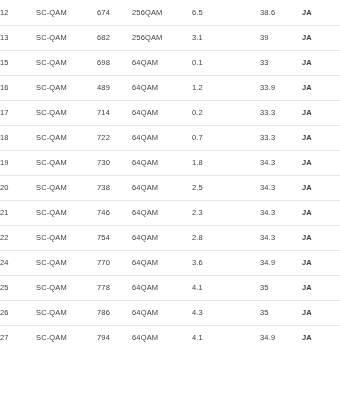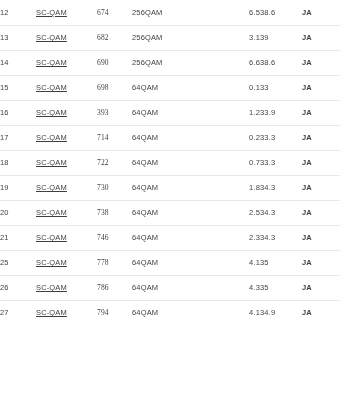--- a/index.html
+++ b/index.html
@@ -43,27 +43,27 @@
   
   #channel-table tr:last-child td {
     border-bottom: none;
   }
 
   
   .col-id        { width: 36px;  padding-left: 13px; }
   .col-type      { width: 61px;  padding-left: 0; }
   .col-freq      { width: 35px;  padding-left: 0; }
   .col-mod       { width: 60px;  padding-left: 0; }
-  .col-power     { width: 68px;  padding-left: 0; text-align: right; }
+  .col-power     { width: 68px;  padding-left: 0; }
   .col-snr       { width: 42px;  padding-left: 0; }
   .col-status    { width: 38px;  padding-left: 0; }
 
   .col-id    > span { display: inline-block; }
-  .col-type  > span { display: inline-block; text-decoration: underline; }
-  .col-freq  > span { display: inline-block; font-family: Liberation Serif, serif; }
+  .col-type  > span { display: inline-block; }
+  .col-freq  > span { display: inline-block; }
   .col-mod   > span { display: inline-block; }
   .col-power > span { display: inline-block; }
   .col-snr   > span { display: inline-block; }
   .col-status> span { display: inline-block; font-weight: bold; }
 </style>
 </head>
 <body>
 
 <table id="channel-table">
   <tbody>
@@ -79,41 +79,32 @@
       <tr>
         <td class="col-id"><span>13</span></td>
         <td class="col-type"><span>SC-QAM</span></td>
         <td class="col-freq"><span>682</span></td>
         <td class="col-mod"><span>256QAM</span></td>
         <td class="col-power"><span>3.1</span></td>
         <td class="col-snr"><span>39</span></td>
         <td class="col-status"><span>JA</span></td>
       </tr>
       <tr>
-        <td class="col-id"><span>14</span></td>
-        <td class="col-type"><span>SC-QAM</span></td>
-        <td class="col-freq"><span>690</span></td>
-        <td class="col-mod"><span>256QAM</span></td>
-        <td class="col-power"><span>6.6</span></td>
-        <td class="col-snr"><span>38.6</span></td>
-        <td class="col-status"><span>JA</span></td>
-      </tr>
-      <tr>
         <td class="col-id"><span>15</span></td>
         <td class="col-type"><span>SC-QAM</span></td>
         <td class="col-freq"><span>698</span></td>
         <td class="col-mod"><span>64QAM</span></td>
         <td class="col-power"><span>0.1</span></td>
         <td class="col-snr"><span>33</span></td>
         <td class="col-status"><span>JA</span></td>
       </tr>
       <tr>
         <td class="col-id"><span>16</span></td>
         <td class="col-type"><span>SC-QAM</span></td>
-        <td class="col-freq"><span>393</span></td>
+        <td class="col-freq"><span>489</span></td>
         <td class="col-mod"><span>64QAM</span></td>
         <td class="col-power"><span>1.2</span></td>
         <td class="col-snr"><span>33.9</span></td>
         <td class="col-status"><span>JA</span></td>
       </tr>
       <tr>
         <td class="col-id"><span>17</span></td>
         <td class="col-type"><span>SC-QAM</span></td>
         <td class="col-freq"><span>714</span></td>
         <td class="col-mod"><span>64QAM</span></td>
@@ -151,20 +142,38 @@
       <tr>
         <td class="col-id"><span>21</span></td>
         <td class="col-type"><span>SC-QAM</span></td>
         <td class="col-freq"><span>746</span></td>
         <td class="col-mod"><span>64QAM</span></td>
         <td class="col-power"><span>2.3</span></td>
         <td class="col-snr"><span>34.3</span></td>
         <td class="col-status"><span>JA</span></td>
       </tr>
       <tr>
+        <td class="col-id"><span>22</span></td>
+        <td class="col-type"><span>SC-QAM</span></td>
+        <td class="col-freq"><span>754</span></td>
+        <td class="col-mod"><span>64QAM</span></td>
+        <td class="col-power"><span>2.8</span></td>
+        <td class="col-snr"><span>34.3</span></td>
+        <td class="col-status"><span>JA</span></td>
+      </tr>
+      <tr>
+        <td class="col-id"><span>24</span></td>
+        <td class="col-type"><span>SC-QAM</span></td>
+        <td class="col-freq"><span>770</span></td>
+        <td class="col-mod"><span>64QAM</span></td>
+        <td class="col-power"><span>3.6</span></td>
+        <td class="col-snr"><span>34.9</span></td>
+        <td class="col-status"><span>JA</span></td>
+      </tr>
+      <tr>
         <td class="col-id"><span>25</span></td>
         <td class="col-type"><span>SC-QAM</span></td>
         <td class="col-freq"><span>778</span></td>
         <td class="col-mod"><span>64QAM</span></td>
         <td class="col-power"><span>4.1</span></td>
         <td class="col-snr"><span>35</span></td>
         <td class="col-status"><span>JA</span></td>
       </tr>
       <tr>
         <td class="col-id"><span>26</span></td>

